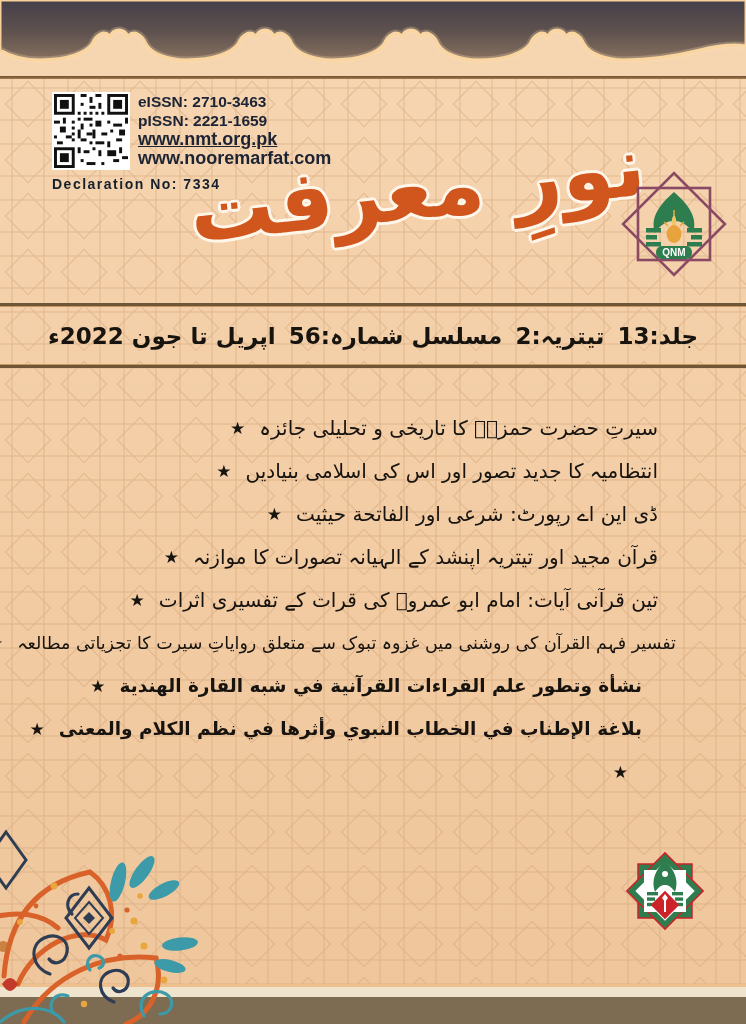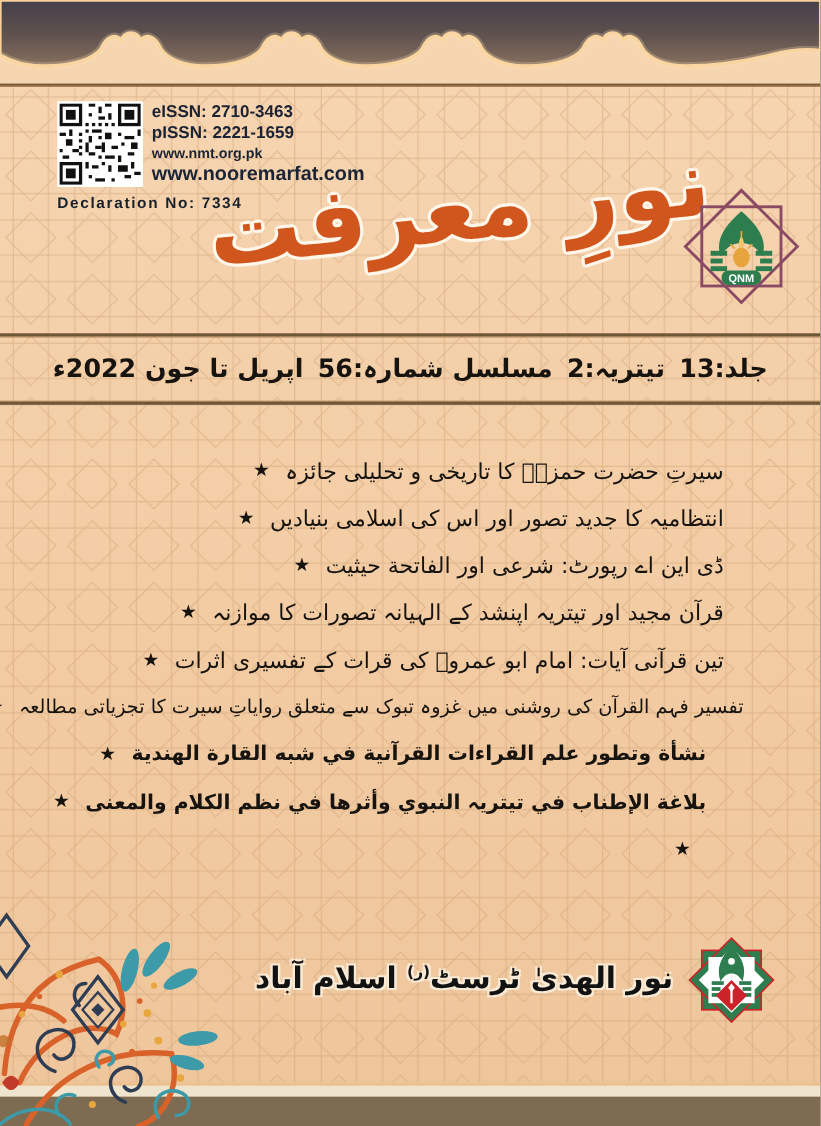--- a/index.html
+++ b/index.html
@@ -14,21 +14,21 @@
   
   .top-band{position:absolute;left:0;top:0;width:746px;height:82px;z-index:3;}
   .top-rule{position:absolute;left:0;top:76px;width:746px;height:3px;z-index:3;
     background:linear-gradient(#6b5134,#a87c4e);}
   
   .info-block{position:absolute;left:52px;top:92px;z-index:4;color:#1b2334;}
   .qr-row{display:flex;align-items:flex-start;}
   .qr{width:74px;height:74px;background:#fff;padding:2px;}
   .issn-col{margin-left:8px;font-family:"Liberation Sans",sans-serif;font-weight:700;line-height:19px;}
   .issn-col .l1,.issn-col .l2{font-size:15.5px;}
-  .issn-col .l3{font-size:13px;}
+  .issn-col .l3{font-size:18px;text-decoration:underline;}
   .issn-col .l4{font-size:18px;}
   .declaration{margin-top:6px;font-family:"Liberation Sans",sans-serif;font-weight:700;
     font-size:14px;letter-spacing:1.5px;color:#15202c;}
   
   .tagline{position:absolute;right:10px;top:120px;z-index:4;direction:rtl;
     font-size:21px;color:#17130f;font-weight:700;}
   .main-title{
     position:absolute;left:252px;top:158px;width:400px;z-index:4;direction:rtl;
     font-size:84px;font-weight:700;color:#d0561e;white-space:nowrap;
     transform:rotate(-6deg);transform-origin:left bottom;
@@ -241,32 +241,28 @@
     </div>
     <div class="article long">
       <span class="txt">تفسیر فہم القرآن کی روشنی میں غزوہ تبوک سے متعلق روایاتِ سیرت کا تجزیاتی مطالعہ</span>
       <span class="star">★</span>
     </div>
     <div class="article arabic">
       <span class="txt">نشأة وتطور علم القراءات القرآنية في شبه القارة الهندية</span>
       <span class="star">★</span>
     </div>
     <div class="article arabic">
-      <span class="txt">بلاغة الإطناب في تیتریہ النبوي وأثرها في نظم الكلام والمعنى</span>
+      <span class="txt">بلاغة الإطناب في الخطاب النبوي وأثرها في نظم الكلام والمعنى</span>
       <span class="star">★</span>
     </div>
     <div class="article arabic">
       <span class="star">★</span>
     </div>
   </div>
 
-  <div class="publisher">
-    <span>نور الهدیٰ ٹرسٹ</span><span class="reg">(ر)</span>
-    <span>اسلام آباد</span>
-  </div>
 
   <svg class="trust-logo" viewBox="0 0 80 94">
     <g stroke="#cc2229" stroke-width="1.5">
       <rect x="13" y="18" width="54" height="54" fill="#2e7d4f"></rect>
       <rect x="13" y="18" width="54" height="54" fill="#2e7d4f" transform="rotate(45 40 45)"></rect>
     </g>
     <rect x="19" y="24" width="42" height="42" fill="#ffffff"></rect>
     <rect x="19" y="24" width="42" height="42" fill="#ffffff" transform="rotate(45 40 45)"></rect>
     <path d="M40,14 C30,25 26,34 30,46 C34,40 37,39 40,39 C43,39 46,40 50,46 C54,34 50,25 40,14 Z" fill="#2e7d4f"></path>
     <circle cx="40" cy="28" r="3" fill="#ffffff"></circle>

